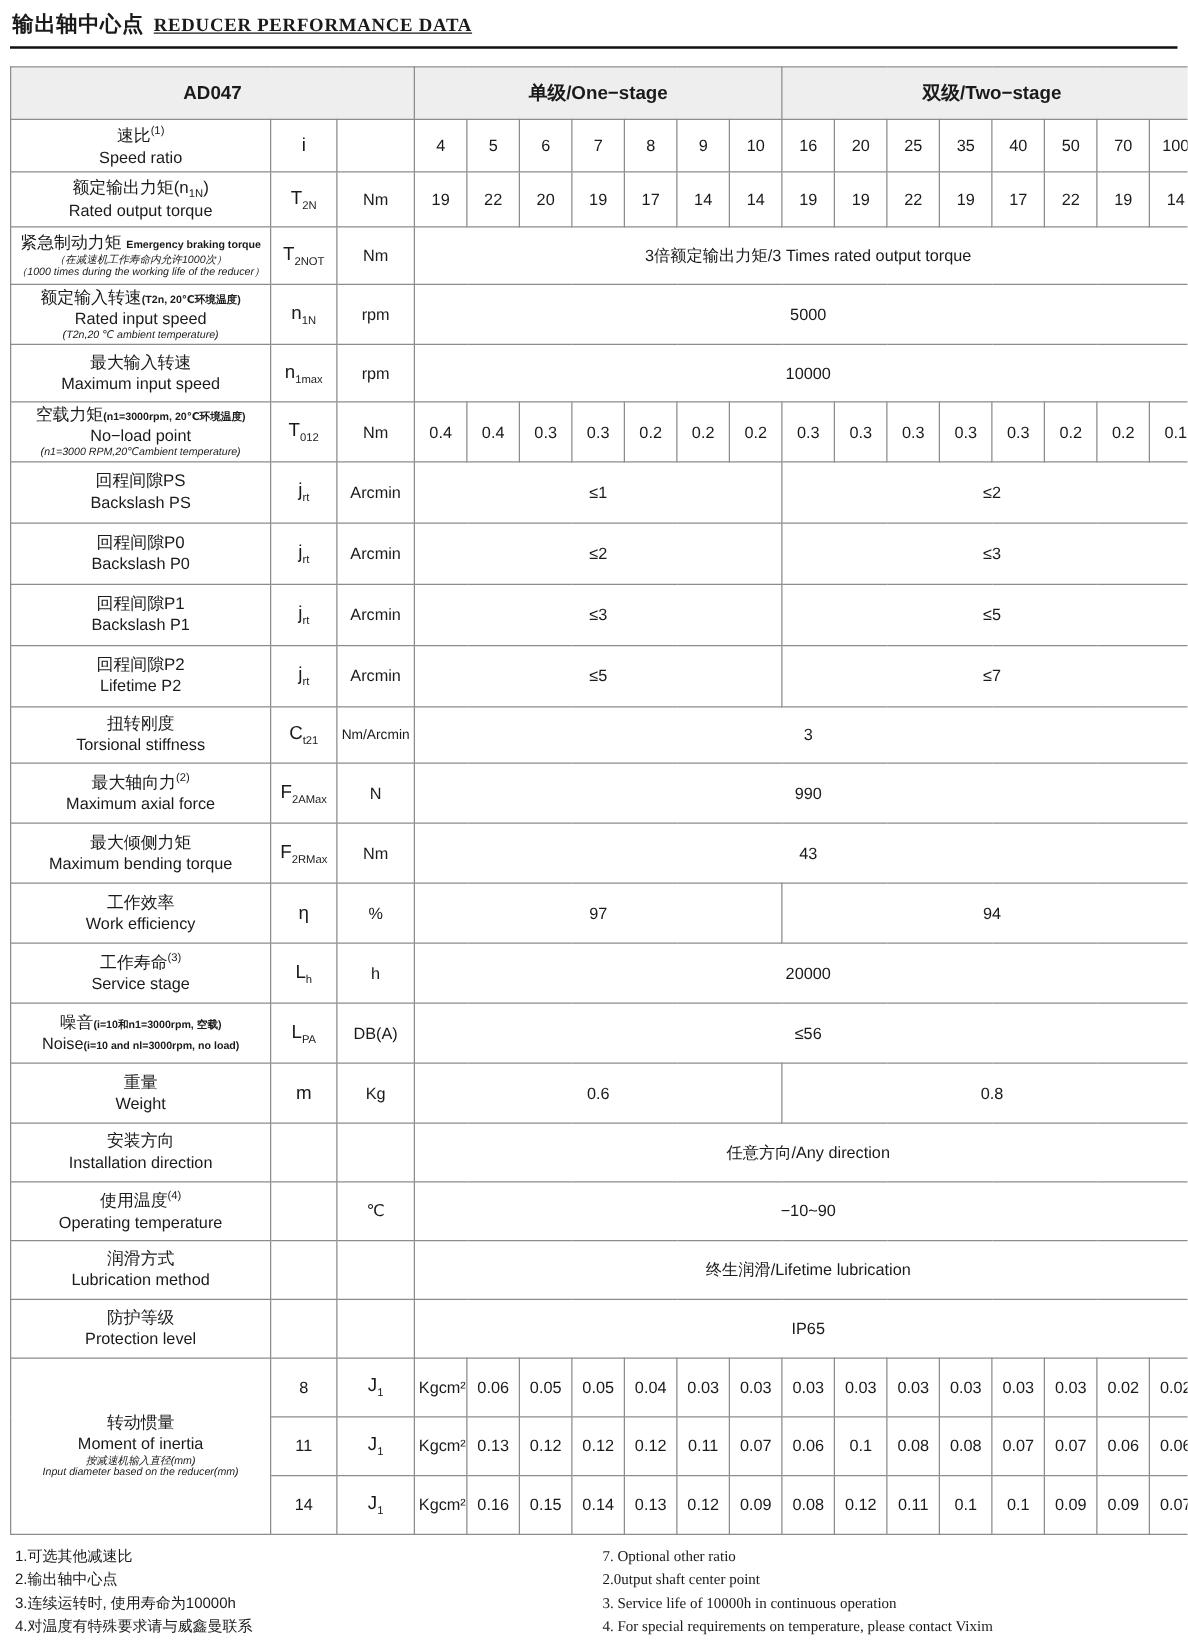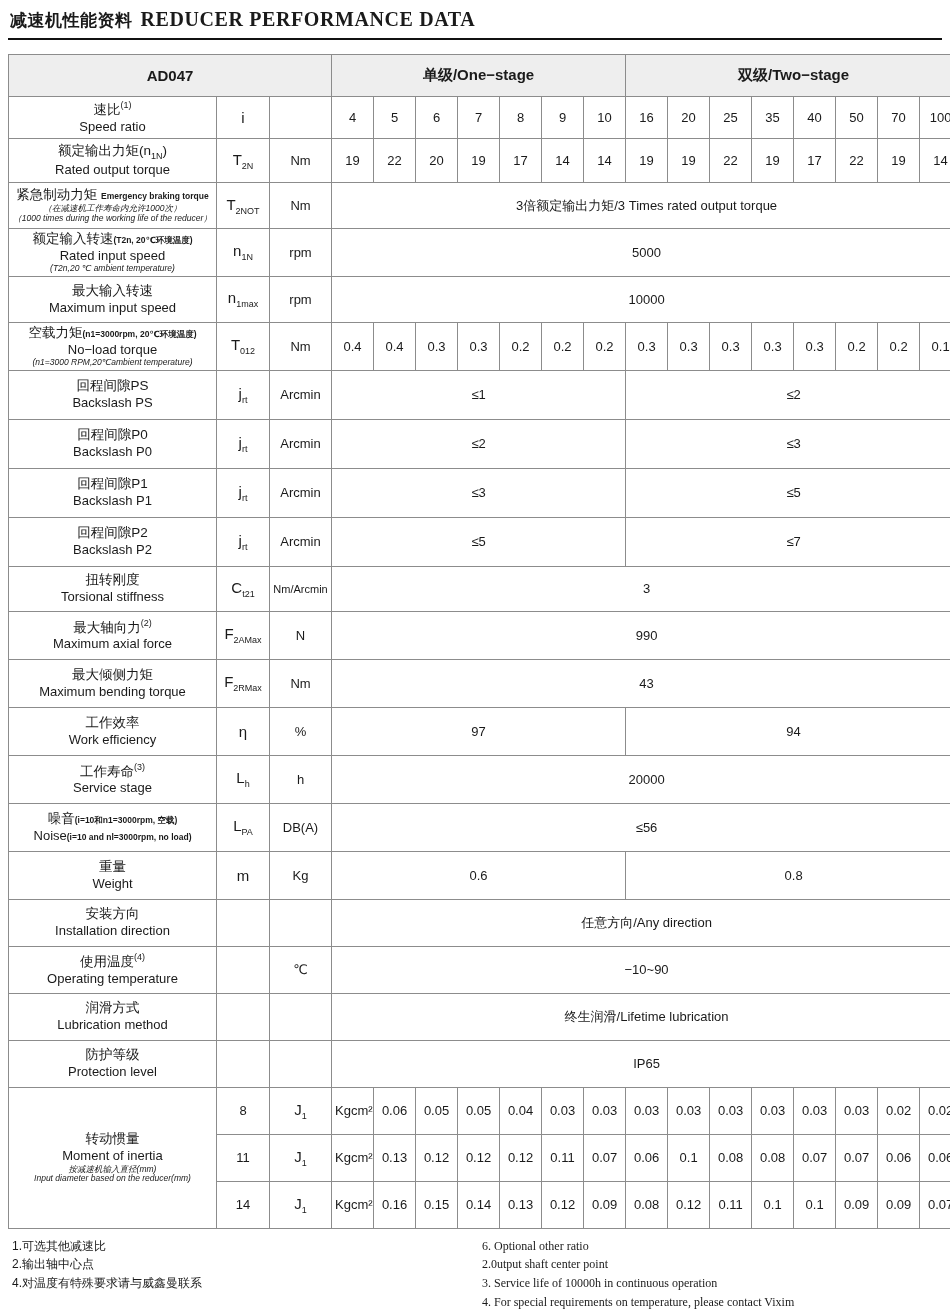--- a/index.html
+++ b/index.html
@@ -12,21 +12,21 @@
   .page{width:950px;box-sizing:border-box;padding:6px 8px 4px 8px;}
 
   
   .doc-header{
     display:flex;align-items:baseline;gap:8px;
     padding:2px 2px 6px 2px;
     border-bottom:2px solid #111;
     margin-bottom:14px;
   }
   .doc-header .cn{font-size:17px;font-weight:bold;letter-spacing:.5px;}
-  .doc-header .en{font-size:20px;font-weight:bold;font-family:"Liberation Serif","DejaVu Serif",serif;letter-spacing:.6px;}
+  .doc-header .en{font-size:15px;font-weight:bold;font-family:"Liberation Serif","DejaVu Serif",serif;letter-spacing:.6px;text-decoration:underline;}
 
   
   table.spec{
     border-collapse:collapse;
     width:934px;
     table-layout:fixed;
     font-size:12px;
   }
   table.spec td,table.spec th{
     border:1px solid #8c8c8c;
@@ -69,21 +69,21 @@
   .footnotes .col{width:50%;}
   .footnotes .col.right{padding-left:10px;font-family:"Liberation Serif","DejaVu Serif",serif;}
   .footnotes .col.left{padding-left:4px;}
 </style>
 </head>
 <body>
 
 <div class="page">
 
   <div class="doc-header">
-    <span class="cn">减速机性能资料</span>
+    <span class="cn">输出轴中心点</span>
     <span class="en">REDUCER PERFORMANCE DATA</span>
   </div>
 
   <table class="spec">
     <colgroup>
       <col class="c-label">
         <col class="c-sym">
         <col class="c-unit">
       <col class="c-data">
         <col class="c-data">
@@ -185,21 +185,21 @@
           <span class="en">Maximum input speed</span>
         </td>
         <td class="sym"><span>n</span><sub>1max</sub></td>
         <td class="unit">rpm</td>
         <td class="big" colspan="15">10000</td>
       </tr>
 
       <tr style="height:46px;">
         <td class="lbl">
           <span class="cn"><span>空载力矩</span><span class="sub">(n1=3000rpm, 20℃环境温度)</span></span>
-          <span class="en">No−load torque</span>
+          <span class="en">No−load point</span>
           <span class="sub2">(n1=3000 RPM,20℃ambient temperature)</span>
         </td>
         <td class="sym"><span>T</span><sub>012</sub></td>
         <td class="unit">Nm</td>
         <td class="val">0.4</td>
         <td class="val">0.4</td>
         <td class="val">0.3</td>
         <td class="val">0.3</td>
         <td class="val">0.2</td>
         <td class="val">0.2</td>
@@ -243,21 +243,21 @@
         </td>
         <td class="sym"><span>j</span><sub>rt</sub></td>
         <td class="unit">Arcmin</td>
         <td class="big" colspan="7">≤3</td>
         <td class="big" colspan="8">≤5</td>
       </tr>
 
       <tr style="height:49px;">
         <td class="lbl">
           <span class="cn">回程间隙P2</span>
-          <span class="en">Backslash P2</span>
+          <span class="en">Lifetime P2</span>
         </td>
         <td class="sym"><span>j</span><sub>rt</sub></td>
         <td class="unit">Arcmin</td>
         <td class="big" colspan="7">≤5</td>
         <td class="big" colspan="8">≤7</td>
       </tr>
 
       <tr style="height:45px;">
         <td class="lbl">
           <span class="cn">扭转刚度</span>
@@ -436,23 +436,24 @@
         <td class="val">0.07</td>
         <td class="val">0.06</td>
       </tr>
     </tbody>
   </table>
 
   <div class="footnotes">
     <div class="col left">
       <div>1.可选其他减速比</div>
       <div>2.输出轴中心点</div>
+      <div>3.连续运转时, 使用寿命为10000h</div>
       <div>4.对温度有特殊要求请与威鑫曼联系</div>
     </div>
     <div class="col right">
-      <div>6. Optional other ratio</div>
+      <div>7. Optional other ratio</div>
       <div>2.0utput shaft center point</div>
       <div>3. Service life of 10000h in continuous operation</div>
       <div>4. For special requirements on temperature, please contact Vixim</div>
     </div>
   </div>
 
 </div>
 
 </body></html>

